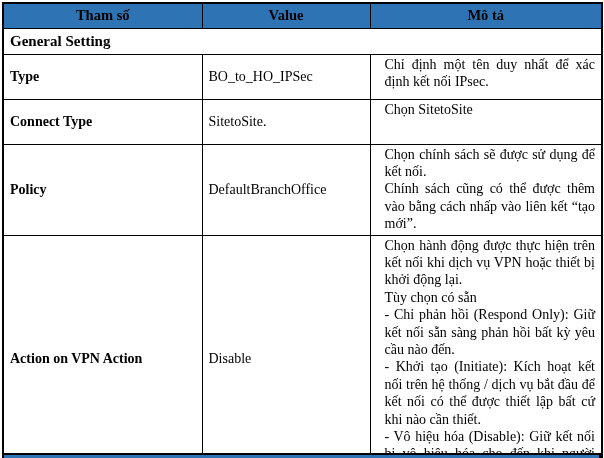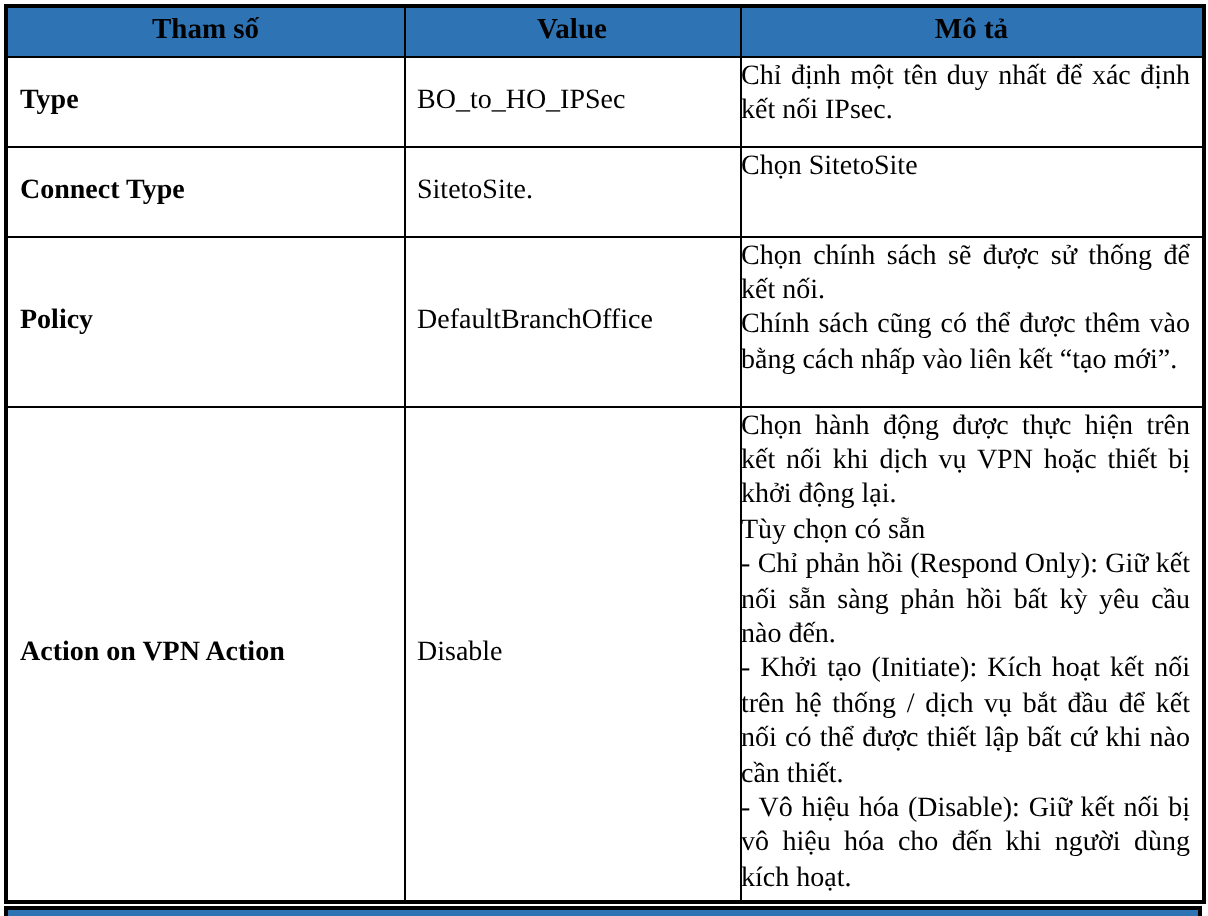--- a/index.html
+++ b/index.html
@@ -48,21 +48,21 @@
     vertical-align: middle;
   }
   td.val {
     font-size: 14px;
     padding: 14px 6px;
     vertical-align: middle;
   }
   td.desc {
     font-size: 14px;
     line-height: 17.4px;
-    padding: 1px 6px 2px 0;
+    padding: 1px 6px 2px 14px;
     vertical-align: top;
     text-align: justify;
     white-space: pre-line;
   }
   tr.row-name    { height: 39px; }
   tr.row-connect { height: 26px; }
   tr.row-policy  { height: 85px; }
   tr.row-action  { height: 246px; }
   .bottom-strip {
     position: absolute;
@@ -88,34 +88,37 @@
       <col style="width:232px">
     </colgroup>
     <thead>
       <tr>
         <th>Tham số</th>
         <th>Value</th>
         <th>Mô tả</th>
       </tr>
     </thead>
     <tbody>
+      <tr class="section-row">
+        <td colspan="3">General Setting</td>
+      </tr>
       <tr class="row-name">
         <td class="param">Type</td>
         <td class="val">BO_to_HO_IPSec</td>
         <td class="desc">Chỉ định một tên duy nhất để xác định kết nối IPsec.</td>
       </tr>
       <tr class="row-connect">
         <td class="param">Connect Type</td>
         <td class="val">SitetoSite.</td>
         <td class="desc">Chọn SitetoSite</td>
       </tr>
       <tr class="row-policy">
         <td class="param">Policy</td>
         <td class="val">DefaultBranchOffice</td>
-        <td class="desc">Chọn chính sách sẽ được sử thống để kết nối.
+        <td class="desc">Chọn chính sách sẽ được sử dụng để kết nối.
 Chính sách cũng có thể được thêm vào bằng cách nhấp vào liên kết “tạo mới”.</td>
       </tr>
       <tr class="row-action">
         <td class="param">Action on VPN Action</td>
         <td class="val">Disable</td>
         <td class="desc">Chọn hành động được thực hiện trên kết nối khi dịch vụ VPN hoặc thiết bị khởi động lại.
 Tùy chọn có sẵn
 - Chỉ phản hồi (Respond Only): Giữ kết nối sẵn sàng phản hồi bất kỳ yêu cầu nào đến.
 - Khởi tạo (Initiate): Kích hoạt kết nối trên hệ thống / dịch vụ bắt đầu để kết nối có thể được thiết lập bất cứ khi nào cần thiết.
 - Vô hiệu hóa (Disable): Giữ kết nối bị vô hiệu hóa cho đến khi người dùng kích hoạt.</td>

